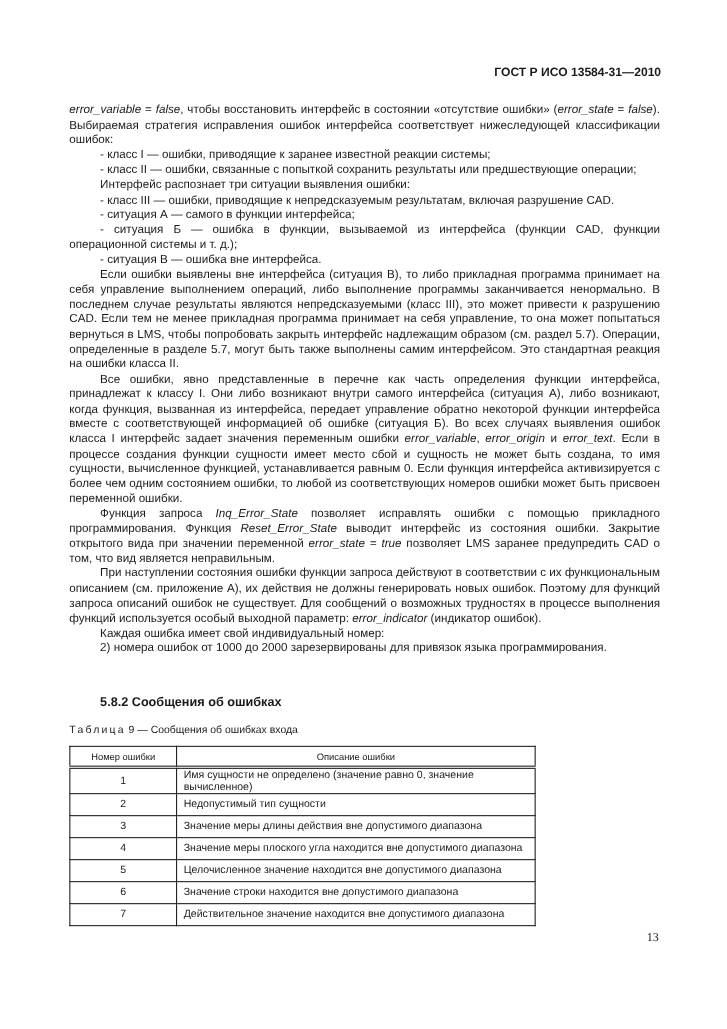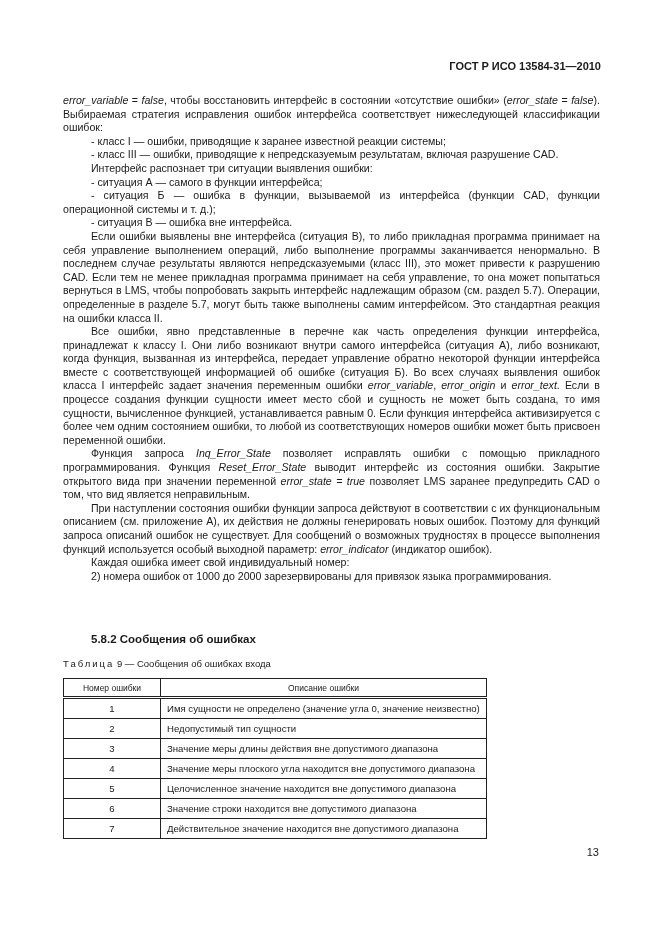--- a/index.html
+++ b/index.html
@@ -13,32 +13,33 @@
   .section { position: absolute; left: 91px; top: 633px; font-weight: bold; font-size: 11.5px; }
   .caption { position: absolute; left: 63px; top: 658px; font-size: 9.5px; }
   .caption .spaced { letter-spacing: 2px; }
   table { position: absolute; left: 63px; top: 678px; width: 424px; border-collapse: collapse; font-size: 9.6px; padding-left: 12px; }
   td, th { border: 1px solid #222; height: 19px; padding: 0 6px; font-weight: normal; }
   th { font-size: 8.5px; height: 17px; }
   thead tr { border-bottom: 3px double #222; }
   td.num { text-align: center; width: 84px; }
   td.desc { text-align: left; }
   table { border: 1.5px solid #222; }
-  .pagenum { position: absolute; top: 846px; right: 62px; font-size: 11px; }
+  .pagenum { position: absolute; top: 846px; right: 62px; font-size: 11px; font-family: Liberation Serif, serif; }
 </style>
 </head>
 <body>
 
 <div class="header">ГОСТ Р ИСО 13584-31—2010</div>
 
 <div class="body-text">
   <p><i>error_variable</i><span> = </span><i>false</i><span>, чтобы восстановить интерфейс в состоянии «отсутствие ошибки» (</span><i>error_state</i><span> = </span><i>false</i><span>). Выбираемая стратегия исправления ошибок интерфейса соответствует нижеследующей классификации ошибок:</span></p>
   <p class="ind">- класс I — ошибки, приводящие к заранее известной реакции системы;</p>
+  <p class="ind">- класс II — ошибки, связанные с попыткой сохранить результаты или предшествующие операции;</p>
+  <p class="ind">Интерфейс распознает три ситуации выявления ошибки:</p>
   <p class="ind">- класс III — ошибки, приводящие к непредсказуемым результатам, включая разрушение CAD.</p>
-  <p class="ind">Интерфейс распознает три ситуации выявления ошибки:</p>
   <p class="ind">- ситуация А — самого в функции интерфейса;</p>
   <p class="ind">- ситуация Б — ошибка в функции, вызываемой из интерфейса (функции CAD, функции операционной системы и т. д.);</p>
   <p class="ind">- ситуация В — ошибка вне интерфейса.</p>
   <p class="ind">Если ошибки выявлены вне интерфейса (ситуация В), то либо прикладная программа принимает на себя управление выполнением операций, либо выполнение программы заканчивается ненормально. В последнем случае результаты являются непредсказуемыми (класс III), это может привести к разрушению CAD. Если тем не менее прикладная программа принимает на себя управление, то она может попытаться вернуться в LMS, чтобы попробовать закрыть интерфейс надлежащим образом (см. раздел 5.7). Операции, определенные в разделе 5.7, могут быть также выполнены самим интерфейсом. Это стандартная реакция на ошибки класса II.</p>
   <p class="ind"><span>Все ошибки, явно представленные в перечне как часть определения функции интерфейса, принадлежат к классу I. Они либо возникают внутри самого интерфейса (ситуация А), либо возникают, когда функция, вызванная из интерфейса, передает управление обратно некоторой функции интерфейса вместе с соответствующей информацией об ошибке (ситуация Б). Во всех случаях выявления ошибок класса I интерфейс задает значения переменным ошибки </span><i>error_variable</i><span>, </span><i>error_origin</i><span> и </span><i>error_text</i><span>. Если в процессе создания функции сущности имеет место сбой и сущность не может быть создана, то имя сущности, вычисленное функцией, устанавливается равным 0. Если функция интерфейса активизируется с более чем одним состоянием ошибки, то любой из соответствующих номеров ошибки может быть присвоен переменной ошибки.</span></p>
   <p class="ind"><span>Функция запроса </span><i>Inq_Error_State</i><span> позволяет исправлять ошибки с помощью прикладного программирования. Функция </span><i>Reset_Error_State</i><span> выводит интерфейс из состояния ошибки. Закрытие открытого вида при значении переменной </span><i>error_state = true</i><span> позволяет LMS заранее предупредить CAD о том, что вид является неправильным.</span></p>
   <p class="ind"><span>При наступлении состояния ошибки функции запроса действуют в соответствии с их функциональным описанием (см. приложение А), их действия не должны генерировать новых ошибок. Поэтому для функций запроса описаний ошибок не существует. Для сообщений о возможных трудностях в процессе выполнения функций используется особый выходной параметр: </span><i>error_indicator</i><span> (индикатор ошибок).</span></p>
   <p class="ind">Каждая ошибка имеет свой индивидуальный номер:</p>
   <p class="ind">2) номера ошибок от 1000 до 2000 зарезервированы для привязок языка программирования.</p>
 </div>
@@ -50,21 +51,21 @@
 <table>
   <thead>
     <tr>
       <th class="num">Номер ошибки</th>
       <th>Описание ошибки</th>
     </tr>
   </thead>
   <tbody>
     <tr>
         <td class="num">1</td>
-        <td class="desc">Имя сущности не определено (значение угла 0, значение неизвестно)</td>
+        <td class="desc">Имя сущности не определено (значение равно 0, значение вычисленное)</td>
       </tr>
     <tr>
         <td class="num">2</td>
         <td class="desc">Недопустимый тип сущности</td>
       </tr>
     <tr>
         <td class="num">3</td>
         <td class="desc">Значение меры длины действия вне допустимого диапазона</td>
       </tr>
     <tr>

